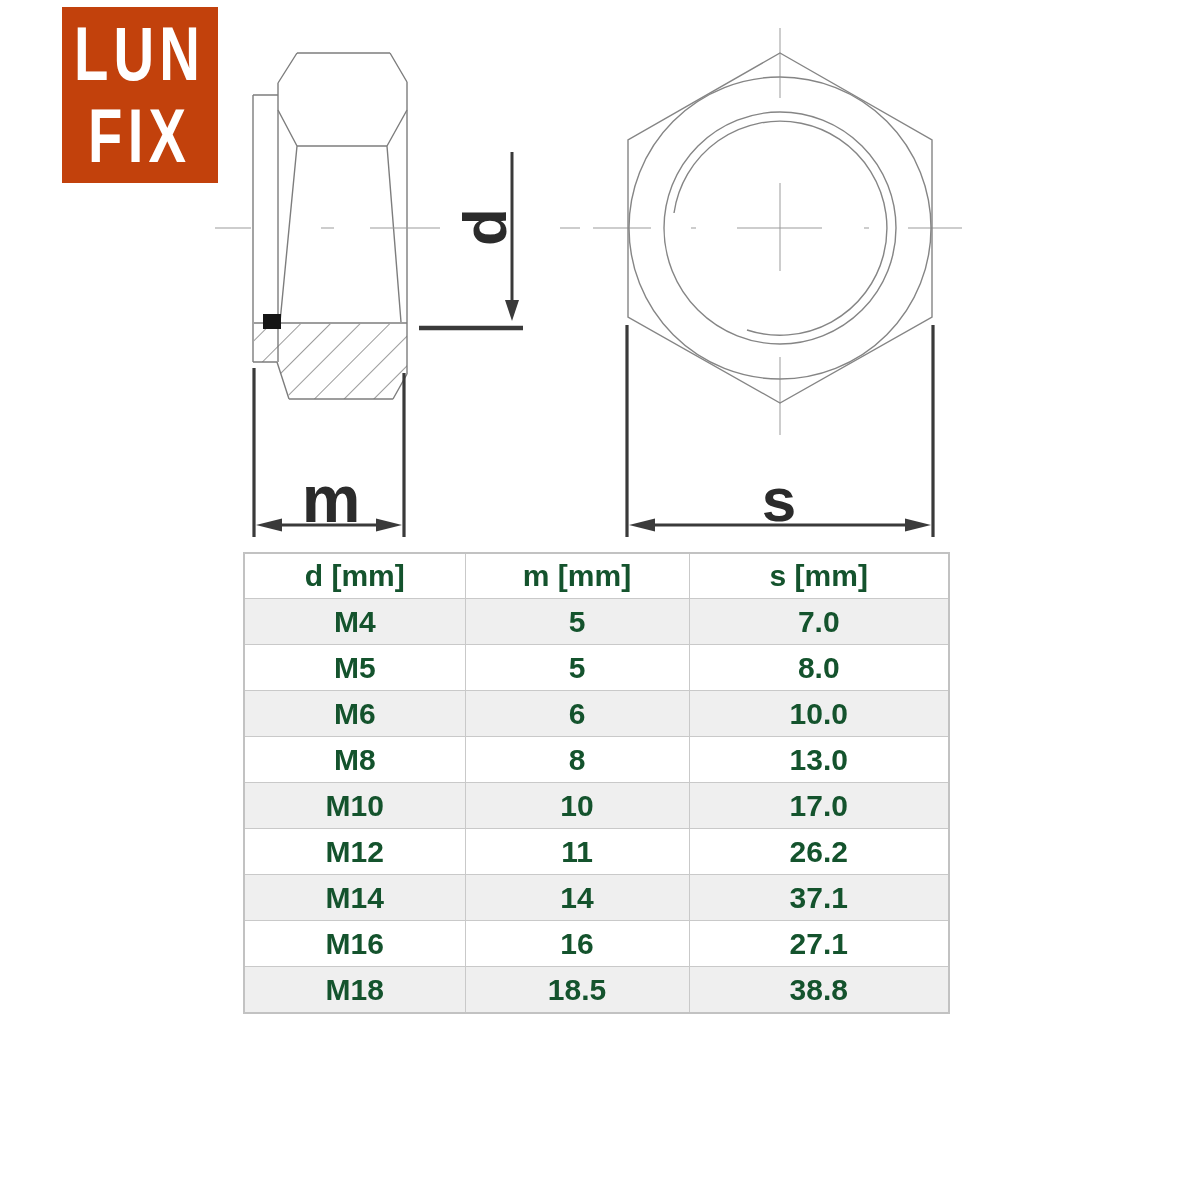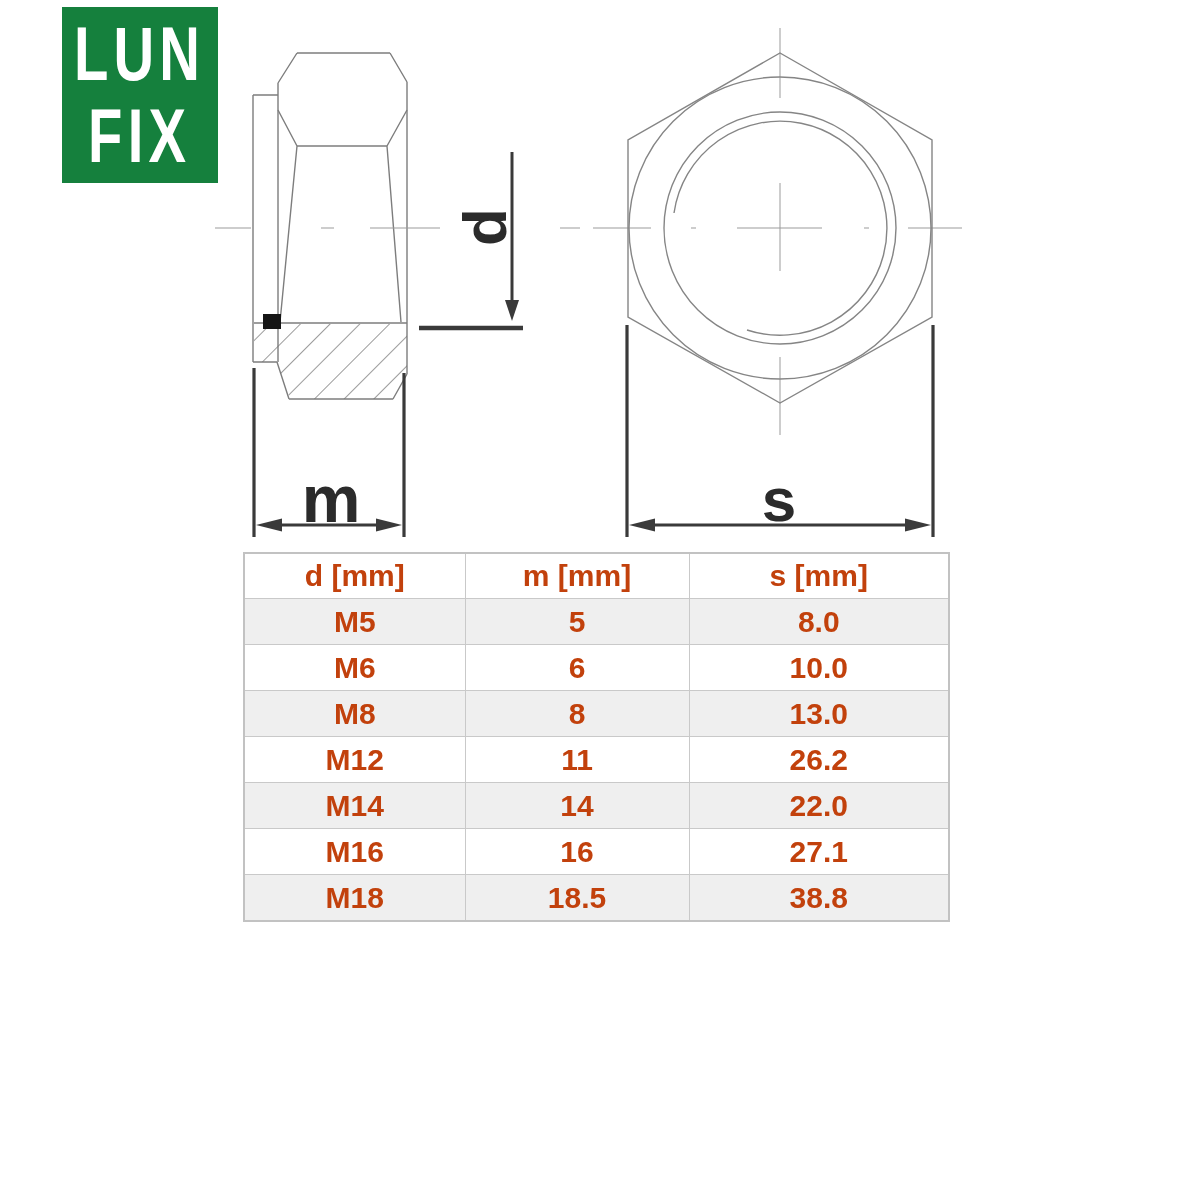--- a/index.html
+++ b/index.html
@@ -1,29 +1,29 @@
 <!DOCTYPE html>
 <html><head>
 <meta charset="utf-8">
 <style>
   html,body{margin:0;padding:0;background:#fff;}
   .canvas{position:relative;width:1200px;height:1200px;background:#fff;overflow:hidden;
           font-family:"Liberation Sans",sans-serif;}
   
-  .logo{position:absolute;left:62px;top:7px;width:156px;height:176px;background:#15803d;
+  .logo{position:absolute;left:62px;top:7px;width:156px;height:176px;background:#c2410c;
         display:flex;flex-direction:column;align-items:center;justify-content:center;}
   .logo .line{color:#fff;font-weight:bold;font-size:76px;line-height:82px;
               letter-spacing:7px;transform:scaleX(0.74);white-space:nowrap;}
   
   .drawing{position:absolute;left:0;top:0;}
   
   table.dims{position:absolute;left:243px;top:552px;width:705px;border-collapse:collapse;
              table-layout:fixed;border:2px solid #c2c2c2;}
   table.dims th,table.dims td{border:1px solid #c9c9c9;text-align:center;vertical-align:middle;
-             font-weight:bold;font-size:30px;color:#c2410c;padding:0;}
+             font-weight:bold;font-size:30px;color:#14532d;padding:0;}
   table.dims th{height:44px;background:#ffffff;}
   table.dims td{height:45px;}
   table.dims tbody tr:nth-child(odd) td{background:#efefef;}
   table.dims tbody tr:nth-child(even) td{background:#ffffff;}
 </style>
 </head>
 <body>
 
 <div class="canvas">
 
@@ -102,43 +102,53 @@
     </colgroup>
     <thead>
       <tr>
         <th>d [mm]</th>
         <th>m [mm]</th>
         <th>s [mm]</th>
       </tr>
     </thead>
     <tbody id="dims-body">
         <tr>
+          <td>M4</td>
+          <td>5</td>
+          <td>7.0</td>
+        </tr>
+        <tr>
           <td>M5</td>
           <td>5</td>
           <td>8.0</td>
         </tr>
         <tr>
           <td>M6</td>
           <td>6</td>
           <td>10.0</td>
         </tr>
         <tr>
           <td>M8</td>
           <td>8</td>
           <td>13.0</td>
         </tr>
         <tr>
+          <td>M10</td>
+          <td>10</td>
+          <td>17.0</td>
+        </tr>
+        <tr>
           <td>M12</td>
           <td>11</td>
           <td>26.2</td>
         </tr>
         <tr>
           <td>M14</td>
           <td>14</td>
-          <td>22.0</td>
+          <td>37.1</td>
         </tr>
         <tr>
           <td>M16</td>
           <td>16</td>
           <td>27.1</td>
         </tr>
         <tr>
           <td>M18</td>
           <td>18.5</td>
           <td>38.8</td>

